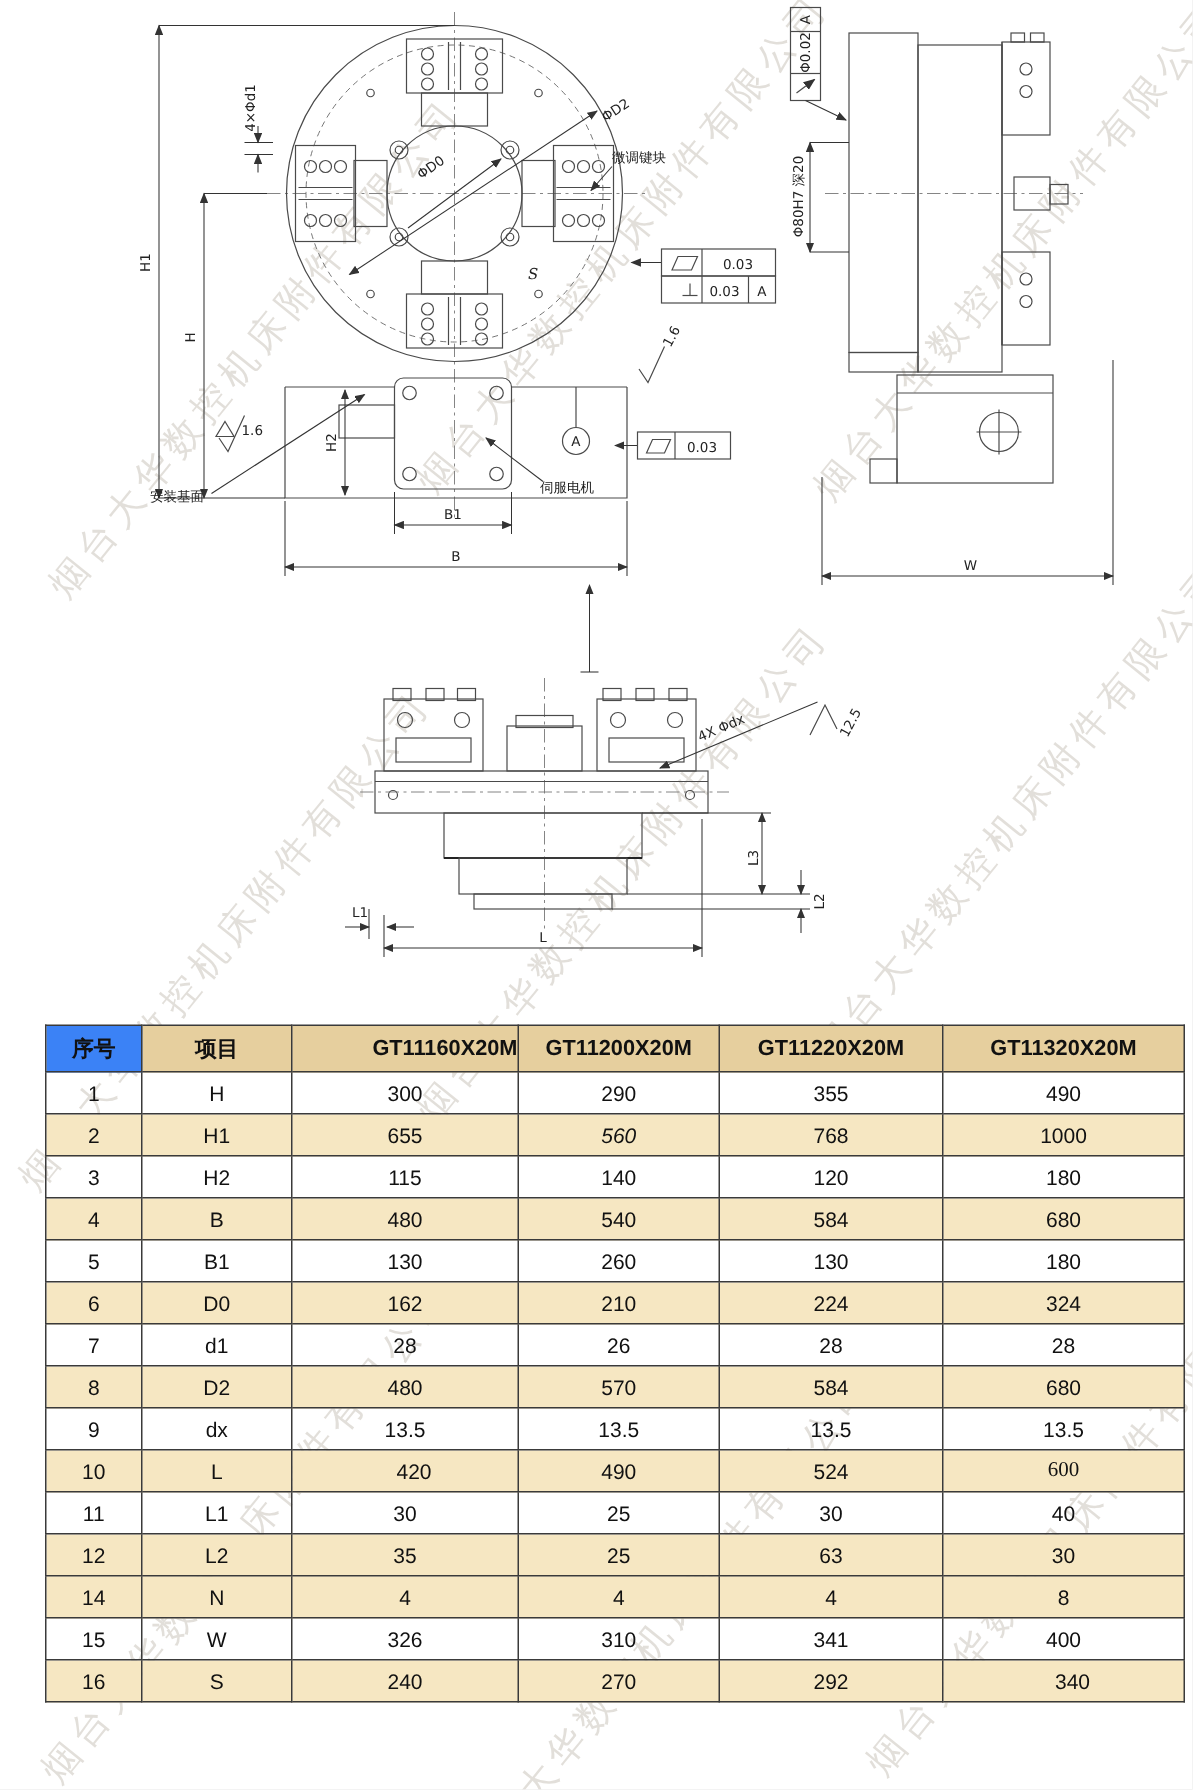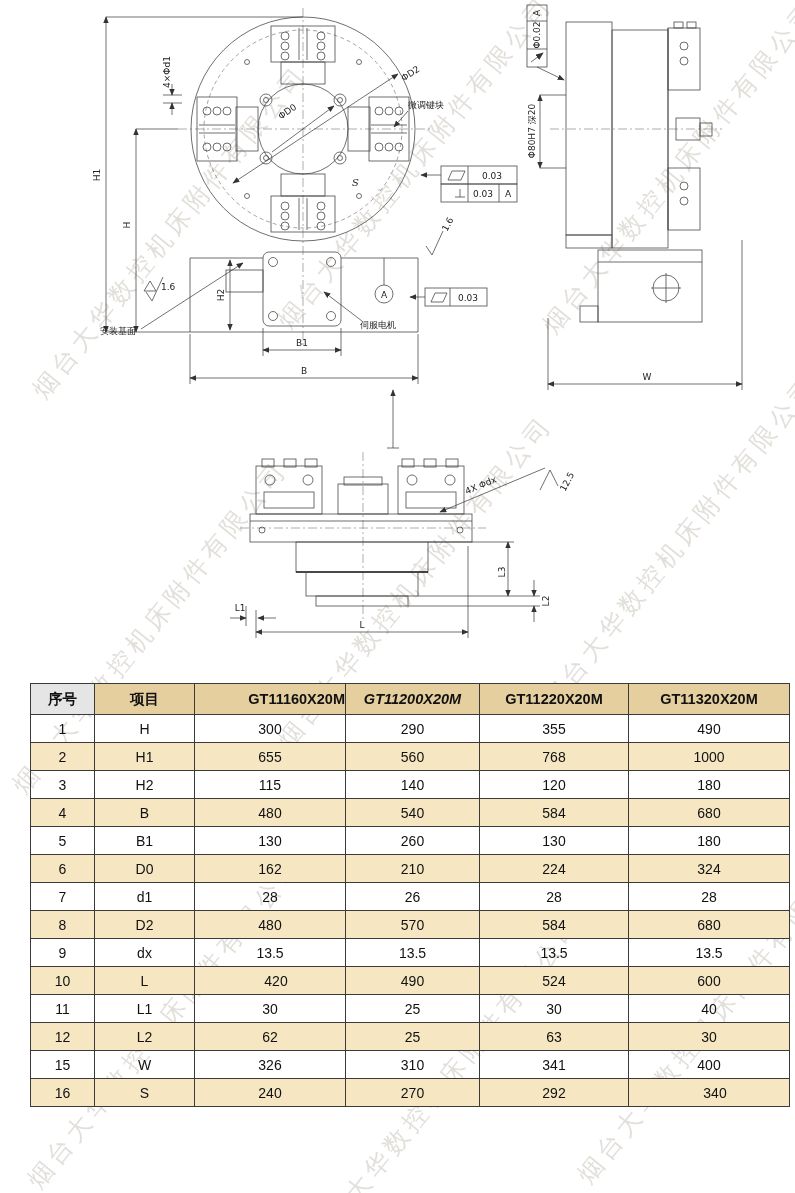--- a/index.html
+++ b/index.html
@@ -339,42 +339,42 @@
       <g>
         <path class="thin" d="M540,490 l10,-20 l8,16"></path>
         <text class="lbl" transform="rotate(-62 565 492)" x="565" y="492">12.5</text>
       </g>
     </g>
   </svg>
 
   <table class="spec">
     <thead>
       <tr id="thead-row">
-          <th style="background: #e5e5e5; margin-left: 20px;">序号</th>
+          <th style="background: #3b82f6; margin-left: 20px;">序号</th>
           <th style="background: rgb(230, 207, 158);">项目</th>
           <th style="background: rgb(230, 207, 158); text-align: right;">GT11160X20M</th>
-          <th style="background: rgb(230, 207, 158); font-style: italic;">GT11200X20M</th>
+          <th style="background: rgb(230, 207, 158);">GT11200X20M</th>
           <th style="background: rgb(230, 207, 158);">GT11220X20M</th>
           <th style="background: rgb(230, 207, 158);">GT11320X20M</th>
         </tr>
     </thead>
     <tbody id="table-body">
         <tr>
           <td>1</td>
           <td>H</td>
           <td>300</td>
           <td>290</td>
           <td>355</td>
           <td>490</td>
         </tr>
         <tr>
           <td style="background: rgb(246, 231, 194);">2</td>
           <td style="background: rgb(246, 231, 194);">H1</td>
           <td style="background: rgb(246, 231, 194);">655</td>
-          <td style="background: rgb(246, 231, 194);">560</td>
+          <td style="background: rgb(246, 231, 194); font-style: italic;">560</td>
           <td style="background: rgb(246, 231, 194);">768</td>
           <td style="background: rgb(246, 231, 194);">1000</td>
         </tr>
         <tr>
           <td>3</td>
           <td>H2</td>
           <td>115</td>
           <td>140</td>
           <td>120</td>
           <td>180</td>
@@ -426,37 +426,45 @@
           <td>13.5</td>
           <td>13.5</td>
           <td>13.5</td>
         </tr>
         <tr>
           <td style="background: rgb(246, 231, 194);">10</td>
           <td style="background: rgb(246, 231, 194);">L</td>
           <td style="background: rgb(246, 231, 194); padding-left: 12px;">420</td>
           <td style="background: rgb(246, 231, 194);">490</td>
           <td style="background: rgb(246, 231, 194); text-align: center;">524</td>
-          <td style="background: rgb(246, 231, 194);">600</td>
+          <td style="background: rgb(246, 231, 194); font-family: Liberation Serif, serif;">600</td>
         </tr>
         <tr>
           <td>11</td>
           <td>L1</td>
           <td>30</td>
           <td>25</td>
           <td>30</td>
           <td>40</td>
         </tr>
         <tr>
           <td style="background: rgb(246, 231, 194);">12</td>
           <td style="background: rgb(246, 231, 194);">L2</td>
-          <td style="background: rgb(246, 231, 194);">62</td>
+          <td style="background: rgb(246, 231, 194);">35</td>
           <td style="background: rgb(246, 231, 194);">25</td>
           <td style="background: rgb(246, 231, 194);">63</td>
           <td style="background: rgb(246, 231, 194);">30</td>
+        </tr>
+        <tr>
+          <td style="background: rgb(246, 231, 194);">14</td>
+          <td style="background: rgb(246, 231, 194);">N</td>
+          <td style="background: rgb(246, 231, 194);">4</td>
+          <td style="background: rgb(246, 231, 194);">4</td>
+          <td style="background: rgb(246, 231, 194);">4</td>
+          <td style="background: rgb(246, 231, 194);">8</td>
         </tr>
         <tr>
           <td>15</td>
           <td>W</td>
           <td>326</td>
           <td>310</td>
           <td>341</td>
           <td>400</td>
         </tr>
         <tr>

